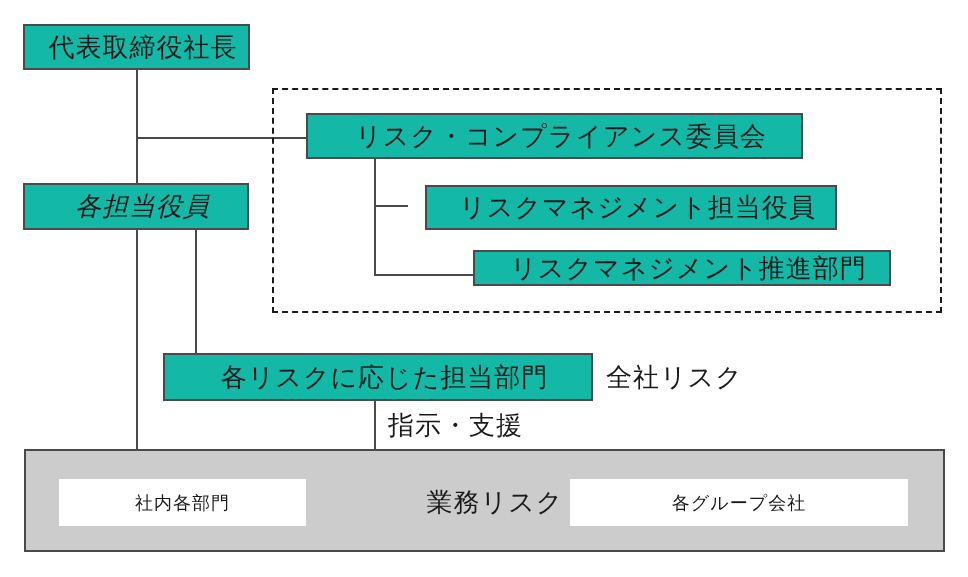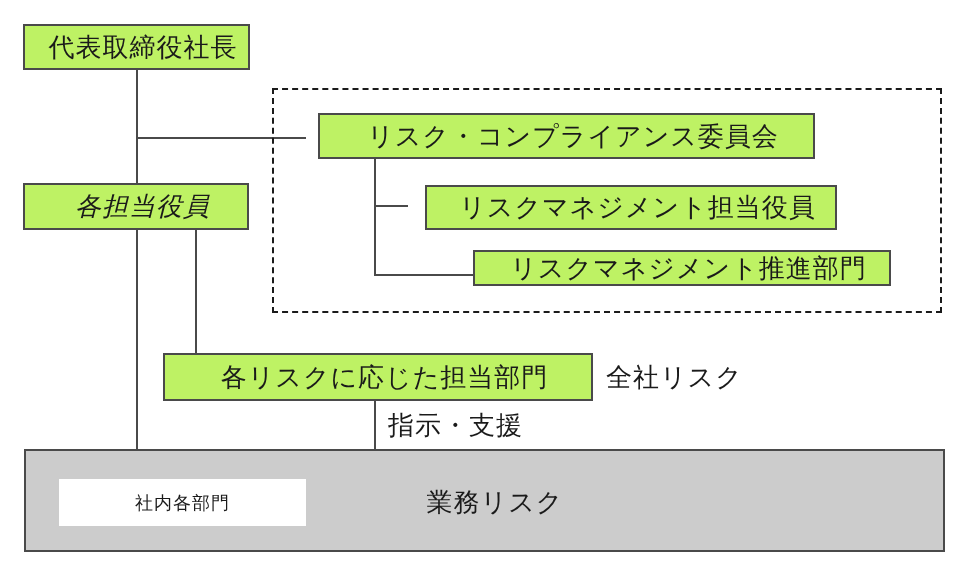--- a/index.html
+++ b/index.html
@@ -10,21 +10,21 @@
   }
   .canvas {
     position: relative;
     width: 968px;
     height: 577px;
     background: #ffffff;
     overflow: hidden;
   }
   .node {
     position: absolute;
-    background: #bef264;
+    background: #14b8a6;
     border: 2px solid #4a4a4a;
     box-sizing: border-box;
     display: flex;
     align-items: center;
     justify-content: center;
     color: #1a1a1a;
     font-size: 26px;
     letter-spacing: 1px;
     white-space: nowrap;
     padding-left: 13px;
@@ -60,21 +60,21 @@
     position: absolute;
     color: #1a1a1a;
     font-size: 26px;
     letter-spacing: 1px;
     white-space: nowrap;
   }
   
   #president        { left: 23px;  top: 24px;  width: 227px; height: 46px; }
   #officers         { left: 23px;  top: 183px; width: 226px; height: 47px; font-style: italic; }
   #dashed           { left: 272px; top: 88px;  width: 670px; height: 225px; }
-  #committee        { left: 318px; top: 113px; width: 497px; height: 46px; }
+  #committee        { left: 306px; top: 113px; width: 497px; height: 46px; }
   #rm-officer       { left: 408px; top: 185px; width: 412px; height: 45px; margin-left: 17px; }
   #rm-dept          { left: 473px; top: 250px; width: 418px; height: 36px; }
   #risk-depts       { left: 163px; top: 353px; width: 430px; height: 48px; }
   #bigbox           { left: 24px;  top: 449px; width: 921px; height: 103px; }
   #internal-depts   { left: 59px;  top: 479px; width: 247px; height: 47px; }
   #group-companies  { left: 570px; top: 479px; width: 338px; height: 47px; }
   #label-zensha     { left: 606px; top: 360px; }
   #label-shiji      { left: 388px; top: 408px; }
   #label-gyomu      { left: 419px; top: 479px; width: 140px; height: 47px;
                       display: flex; align-items: center; justify-content: center; margin-left: 6px; }
@@ -119,14 +119,15 @@
   <div class="free-label" id="label-zensha">全社リスク</div>
 
   <div class="free-label" id="label-shiji">指示・支援</div>
 
   <div class="big-box" id="bigbox"></div>
 
   <div class="white-box" id="internal-depts">社内各部門</div>
 
   <div class="free-label" id="label-gyomu">業務リスク</div>
 
+  <div class="white-box" id="group-companies">各グループ会社</div>
 
 </div>
 
 </body></html>

